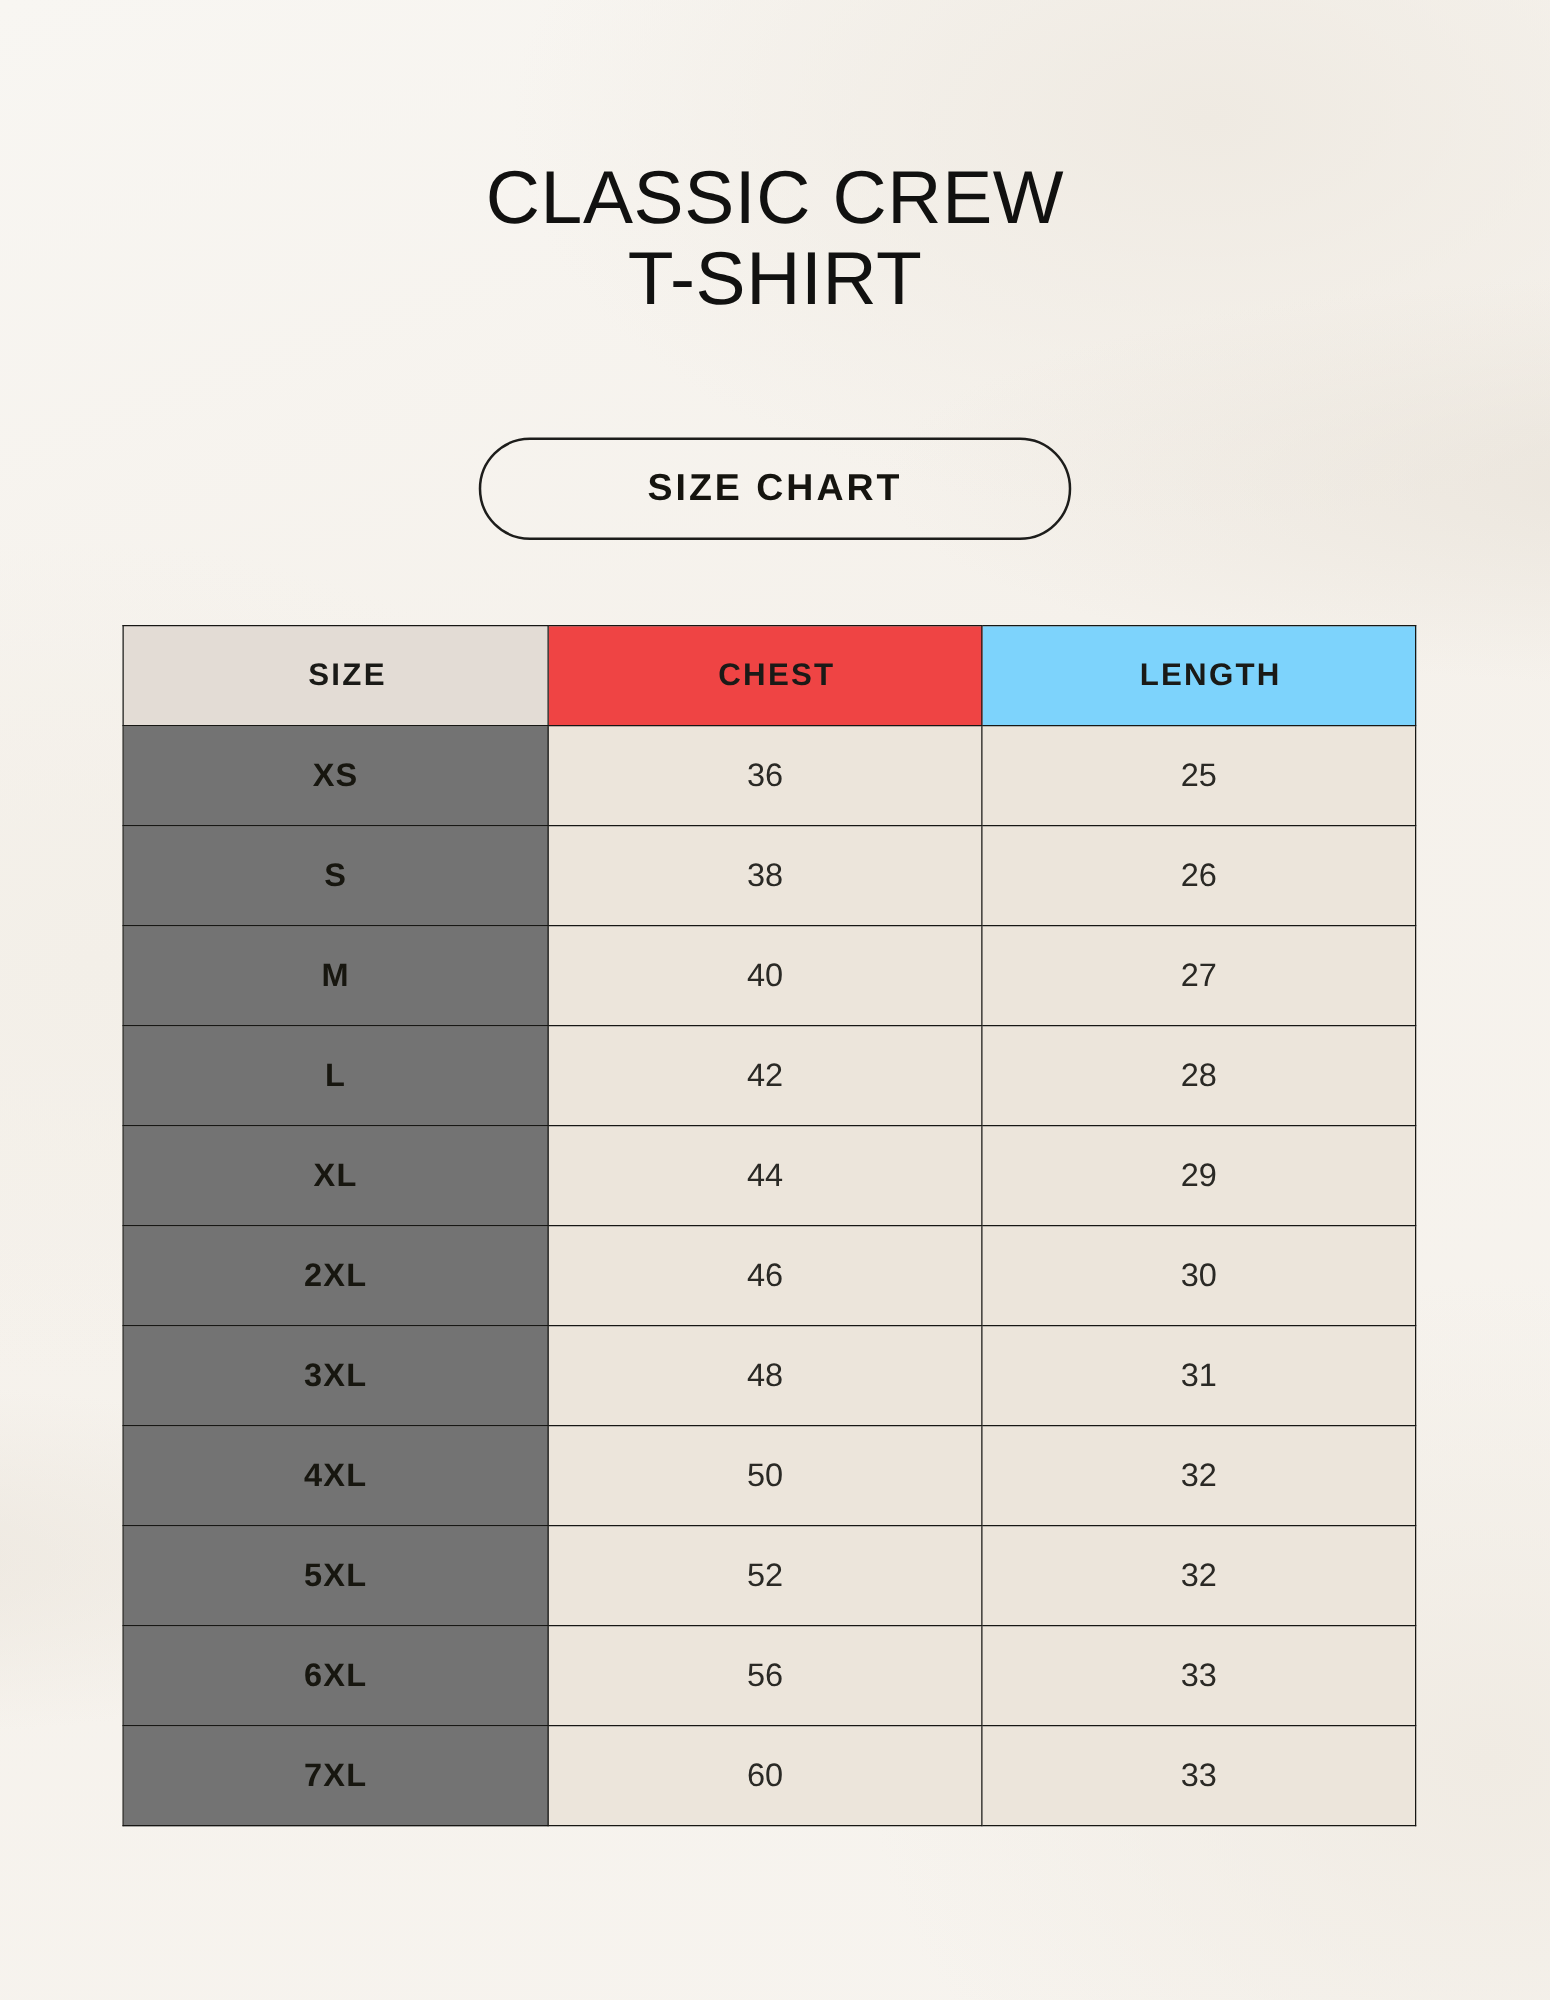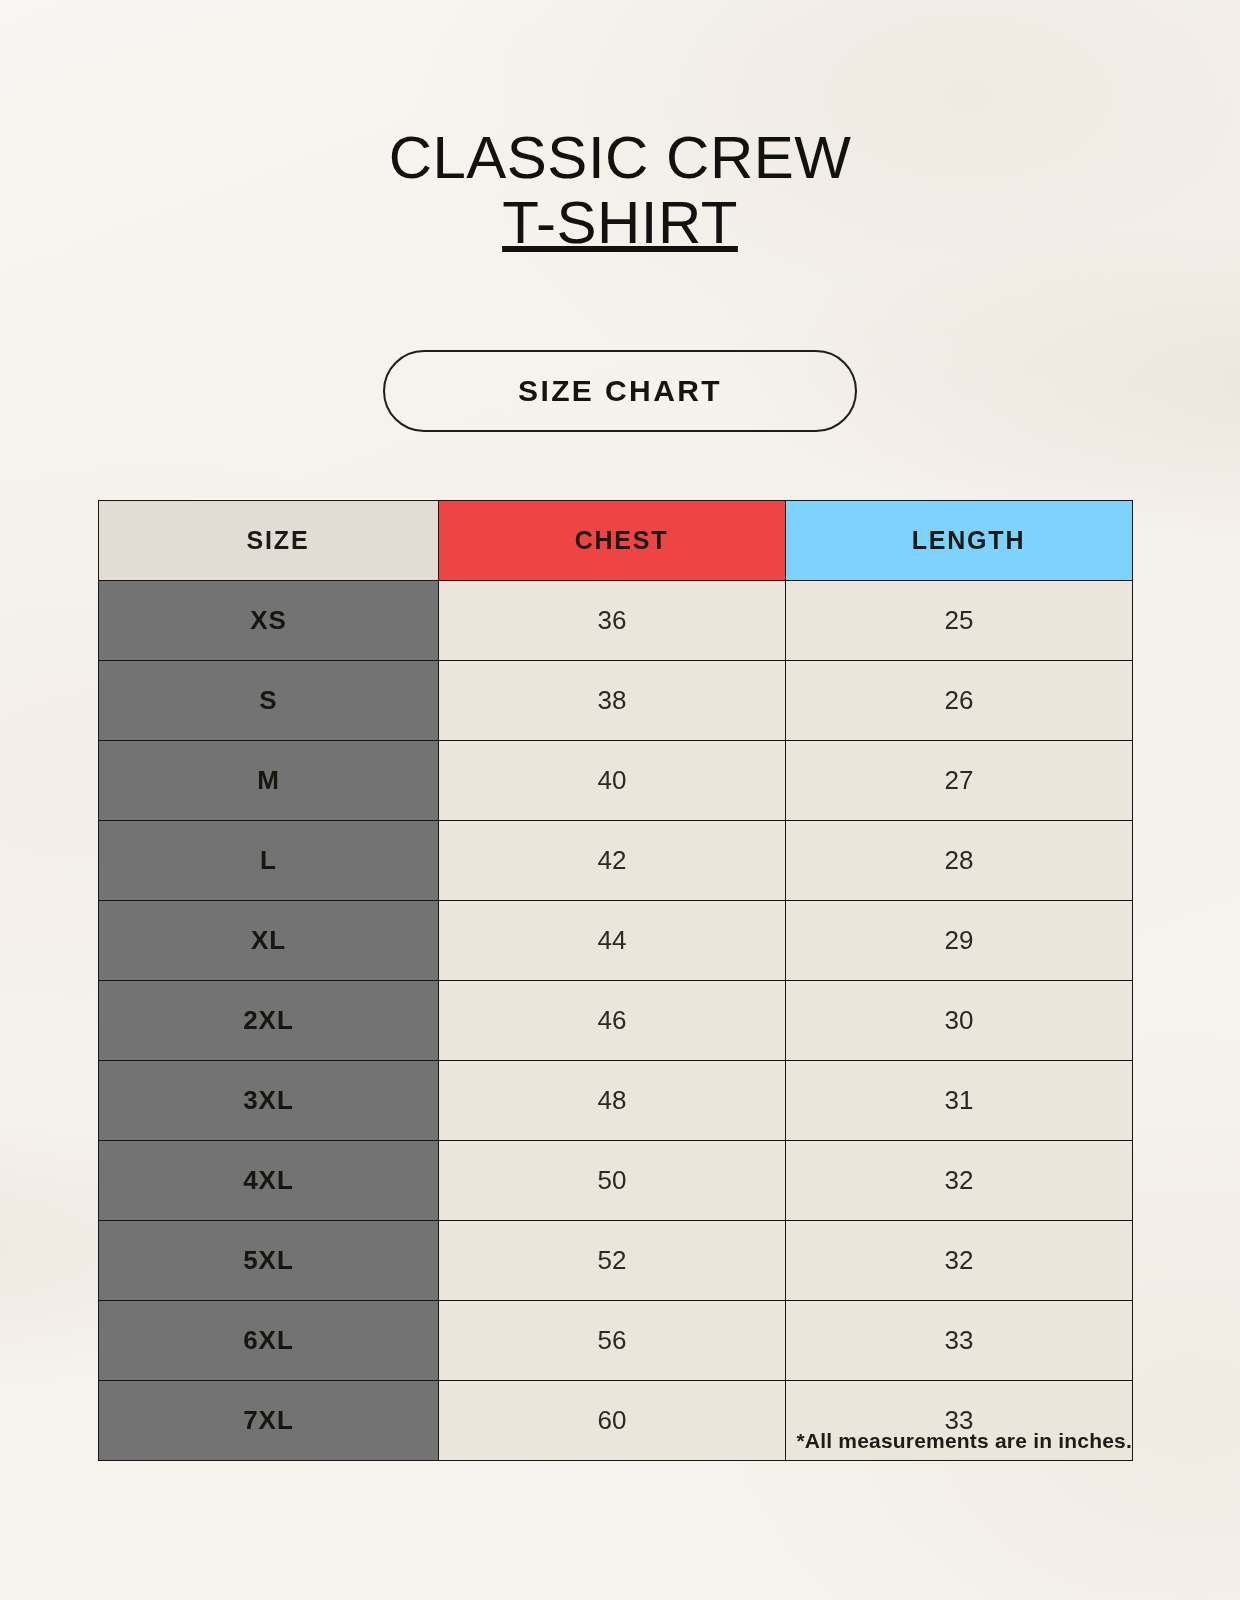--- a/index.html
+++ b/index.html
@@ -46,21 +46,21 @@
     left: 0;
     right: 0;
     text-align: center;
     font-size: 60px;
     line-height: 1.08;
     letter-spacing: 0.5px;
     color: #111110;
     font-weight: 400;
     font-family: "Liberation Sans", sans-serif;
   }
-  .title .line2 { display: block; text-decoration: underline; }
+  .title .line2 { display: block; }
 
   .badge-wrap {
     position: absolute;
     top: 350px;
     left: 0;
     right: 0;
     display: flex;
     justify-content: center;
   }
   .badge {
@@ -220,14 +220,13 @@
         </tr>
         <tr>
           <td class="cell-size">7XL</td>
           <td class="cell-val">60</td>
           <td class="cell-val">33</td>
         </tr>
       </tbody>
     </table>
   </div>
 
-  <div class="footnote">*All measurements are in inches.</div>
 </div>
 
 </body></html>

